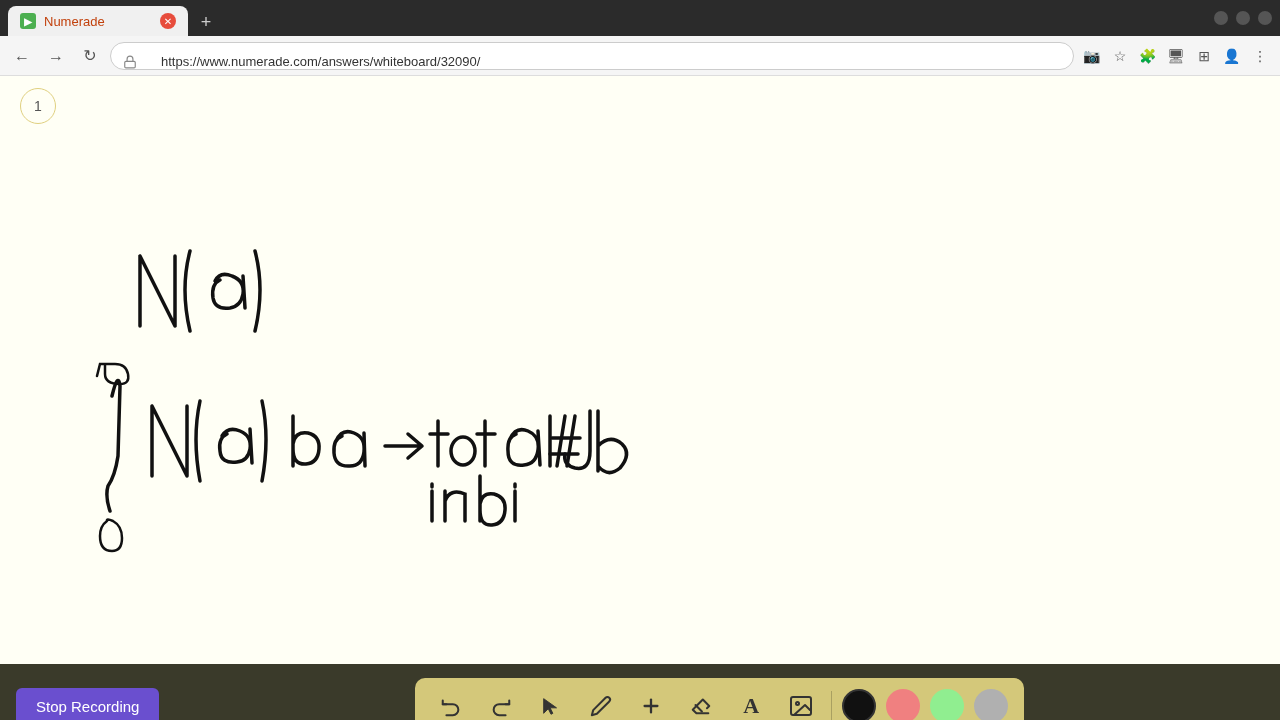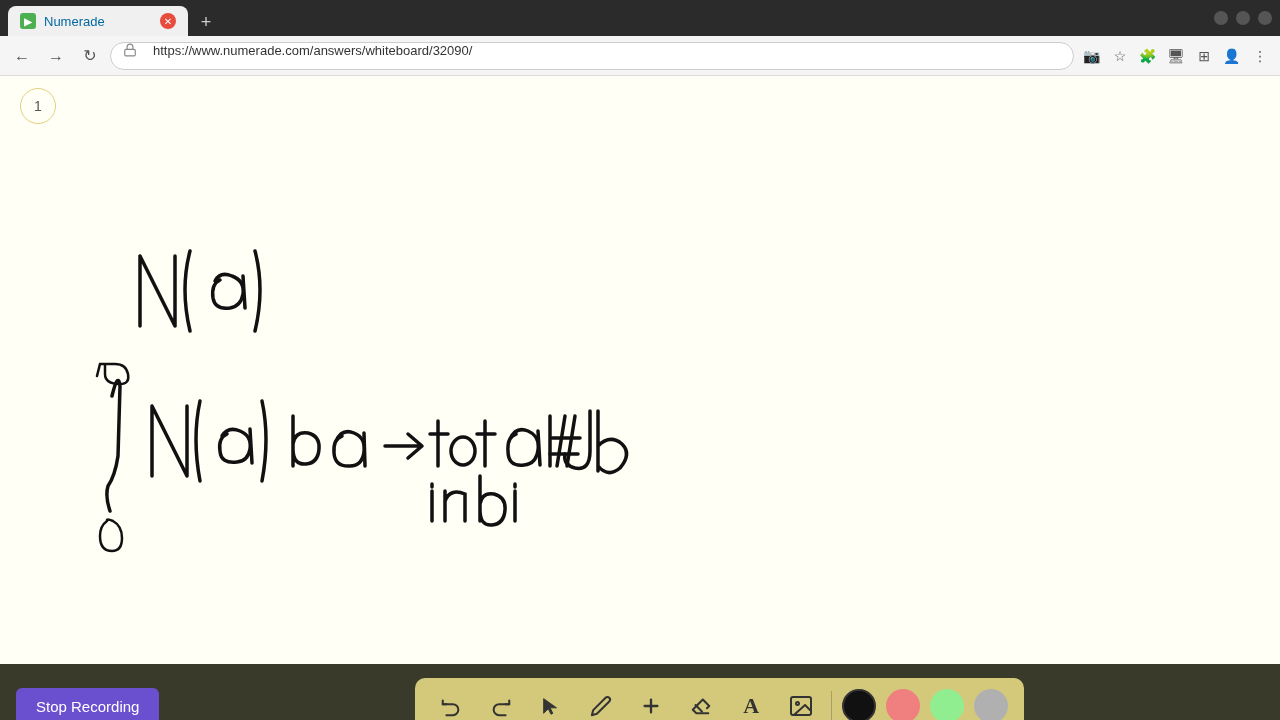--- a/index.html
+++ b/index.html
@@ -54,21 +54,21 @@
       display: flex;
       align-items: center;
       justify-content: center;
       color: white;
       font-size: 10px;
       font-weight: bold;
     }
 
     .tab-title {
       font-size: 13px;
-      color: #0369a1;
+      color: #c2410c;
       flex: 1;
     }
 
     .tab-close {
       width: 16px;
       height: 16px;
       border-radius: 50%;
       background: #e74c3c;
       display: flex;
       align-items: center;
@@ -125,23 +125,23 @@
       border-radius: 50%;
     }
 
     .address-bar {
       flex: 1;
       height: 28px;
       background: white;
       border: 1px solid #ccc;
       border-radius: 14px;
       display: flex;
-      align-items: flex-start;
+      align-items: flex-end;
       padding: 0 12px;
-      gap: 16px;
+      gap: 24px;
     }
 
     .address-text {
       font-size: 13px;
       color: #333;
     }
 
     .nav-extras {
       display: flex;
       align-items: center;

